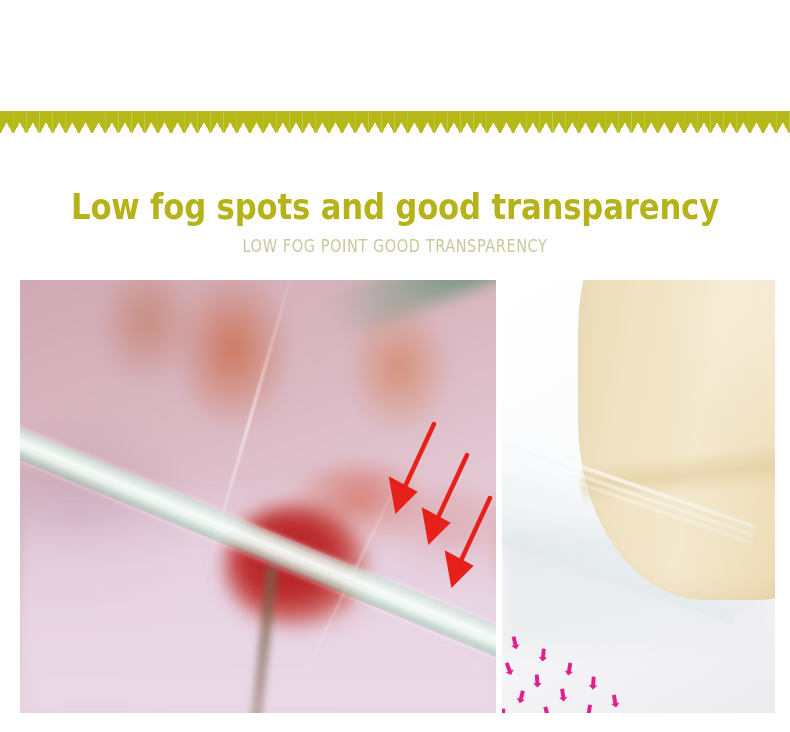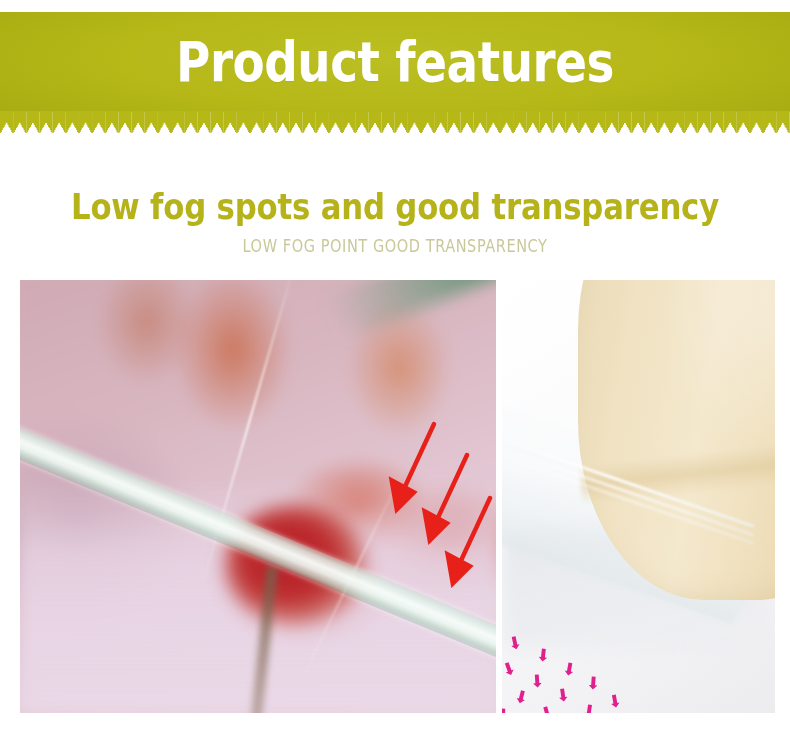--- a/index.html
+++ b/index.html
@@ -248,23 +248,20 @@
     font-size:17px;
     line-height:1;
     font-family:"DejaVu Sans", sans-serif;
   }
 </style>
 </head>
 <body>
 
 <div id="page">
 
-  <div class="banner">
-    <div class="banner-title">Product features</div>
-  </div>
   <div class="zigzag"></div>
 
   <div class="headline">Low fog spots and good transparency</div>
   <div class="subline">LOW FOG POINT GOOD TRANSPARENCY</div>
 
   <div class="photos">
 
     <div class="panel panel-left">
       <div class="flower-bg"></div>
       <div class="flower-leaf"></div>

